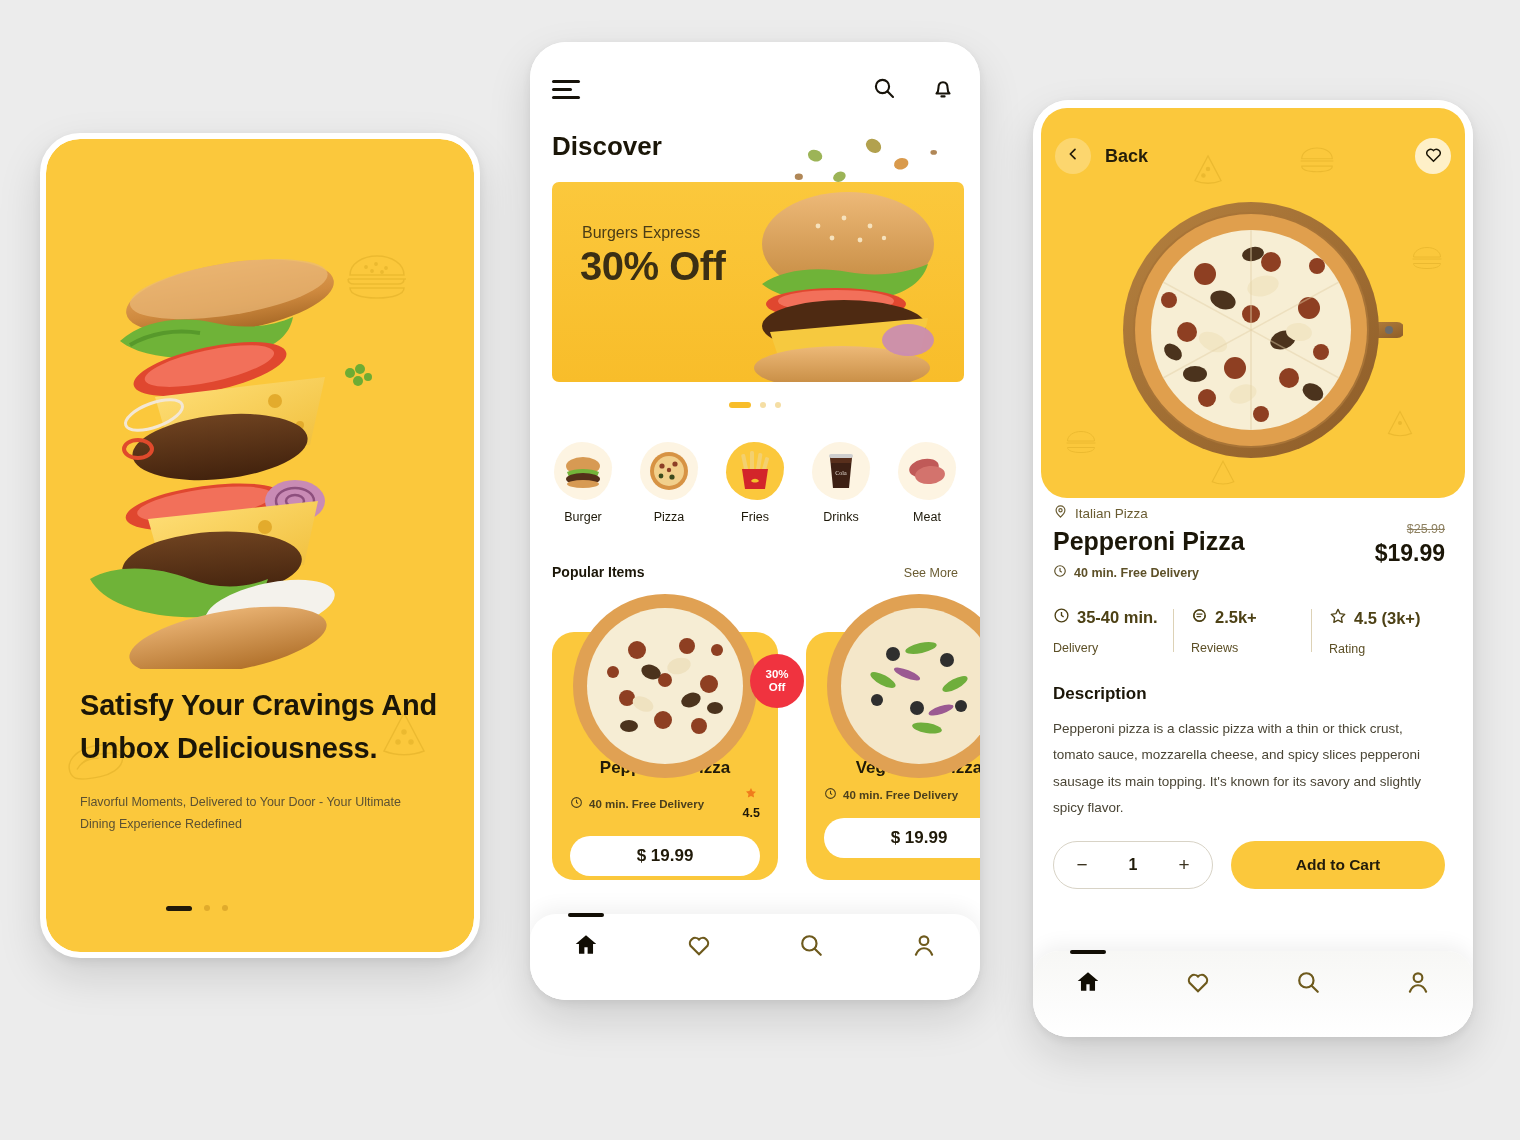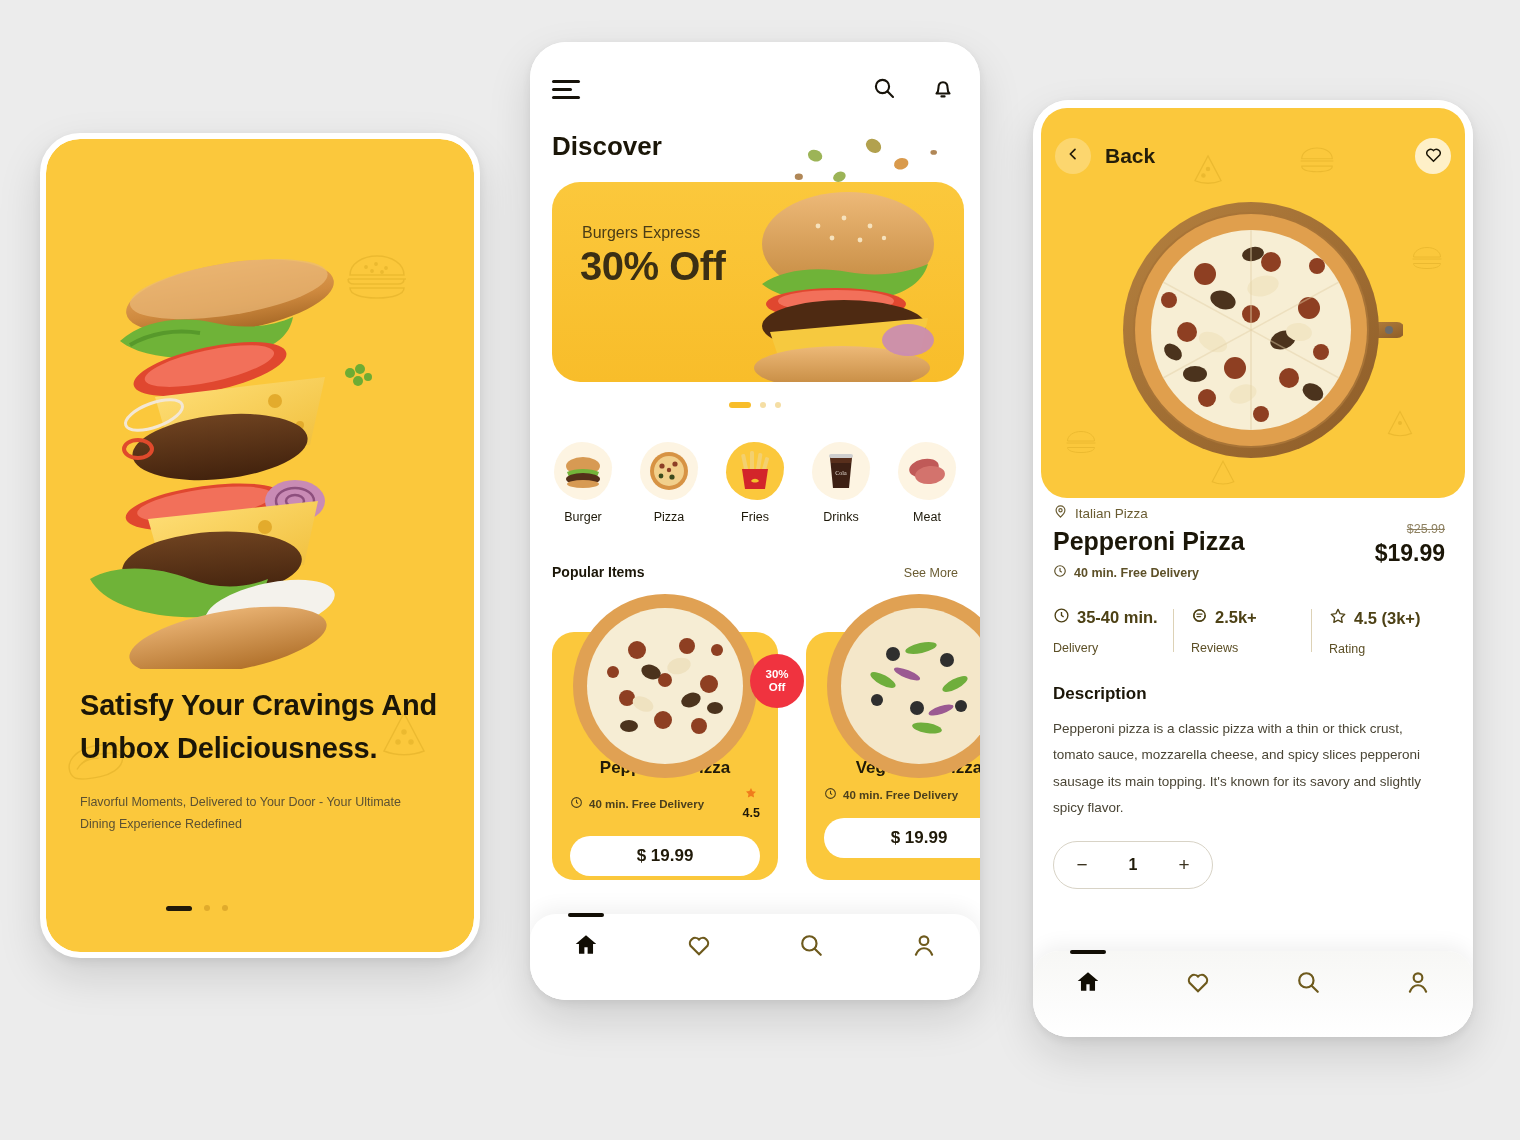--- a/index.html
+++ b/index.html
@@ -54,21 +54,21 @@
   .hamburger i:nth-child(2){ width:20px;}
   .hamburger i:nth-child(3){ width:28px; margin-bottom:0;}
   .ic-btn { position:absolute; top:34px; cursor:pointer; color:#17130a; }
   .ic-search2 { right:84px; }
   .ic-bell2   { right:25px; }
 
   .s2-title { position:absolute; left:22px; top:89px; font-size:26px; font-weight:700; color:#1b1608; }
 
   .promo {
     position:absolute; left:22px; top:140px; width:412px; height:200px;
-    background:linear-gradient(180deg,#FBC83C 0%,#F8BD2A 100%); border-radius:28px; overflow:hidden;
+    background:linear-gradient(180deg,#FBC83C 0%,#F8BD2A 100%); border-radius:7px; overflow:hidden;
   }
   .promo-label { position:absolute; left:30px; top:42px; font-size:16px; color:#4b3d16; font-weight:400;}
   .promo-off { position:absolute; left:28px; top:62px; font-size:40px; font-weight:700; color:#3b2f14; letter-spacing:-.5px;}
   .promo-btn {
     position:absolute; left:24px; top:140px; width:150px; height:48px; background:#fff; border-radius:24px;
     display:flex; align-items:center; justify-content:center; font-size:15px; font-weight:600; color:#2a2210; cursor:pointer;
   }
   .promo-burger { position:absolute; right:-14px; top:-56px; width:260px; height:260px;}
   .crumbs { position:absolute; right:0; top:-70px; width:230px; height:160px; pointer-events:none;}
 
@@ -116,21 +116,21 @@
     width:36px; height:4px; border-radius:2px; background:#110d04;
   }
 
   
   .s3 { position:absolute; inset:0; background:#fff; }
   .s3-hero { position:absolute; left:8px; right:8px; top:8px; height:390px; background:#FBC83C; border-radius:26px; overflow:hidden;}
   .s3-bar { position:absolute; left:14px; right:14px; top:30px; display:flex; align-items:center; z-index:4;}
   .circ-btn { width:36px; height:36px; border-radius:50%; display:flex; align-items:center; justify-content:center; cursor:pointer;}
   .circ-back { background:rgba(255,255,255,.26); color:#241d0a;}
   .circ-fav  { background:rgba(255,255,255,.72); color:#1d1707;}
-  .back-label { margin-left:14px; font-size:21px; font-weight:700; color:#241d0a;}
+  .back-label { margin-left:14px; font-size:18px; font-weight:700; color:#241d0a;}
   .s3-pizza { position:absolute; left:50%; transform:translateX(-50%); top:74px; width:300px; height:300px;}
 
   .s3-body { position:absolute; left:0; right:8px; top:404px; padding:0 20px;}
   .s3-loc { display:flex; align-items:center; gap:7px; font-size:13.5px; color:#6a5c32; font-weight:500;}
   .s3-row { display:flex; align-items:flex-start; justify-content:space-between;}
   .s3-name { font-size:25px; font-weight:700; color:#1b1608; margin-top:5px;}
   .s3-prices { text-align:right; }
   .s3-old { font-size:12.5px; color:#8e8161; text-decoration:line-through; }
   .s3-new { font-size:23px; font-weight:700; color:#1b1608; margin-top:4px;}
   .s3-del { display:flex; align-items:center; gap:7px; font-size:12.5px; color:#5d5028; font-weight:600; margin-top:8px;}
@@ -731,20 +731,21 @@
 
         <div class="desc-title">Description</div>
         <div class="desc-text">Pepperoni pizza is a classic pizza with a thin or thick crust, tomato sauce, mozzarella cheese, and spicy slices pepperoni sausage its main topping. It's known for its savory and slightly spicy flavor.</div>
 
         <div class="cta-row">
           <div class="stepper">
             <span class="step-btn">−</span>
             <span class="step-val">1</span>
             <span class="step-btn">+</span>
           </div>
+          <div class="cart-btn">Add to Cart</div>
         </div>
       </div>
 
       <div class="bnav">
         <div class="bnav-item active">
           <span>
             <svg width="26" height="26" viewBox="0 0 24 24" fill="currentColor">
                 <path d="M12 3 2.5 11h3v9h5v-6h3v6h5v-9h3z"></path>
               </svg>
           </span>

